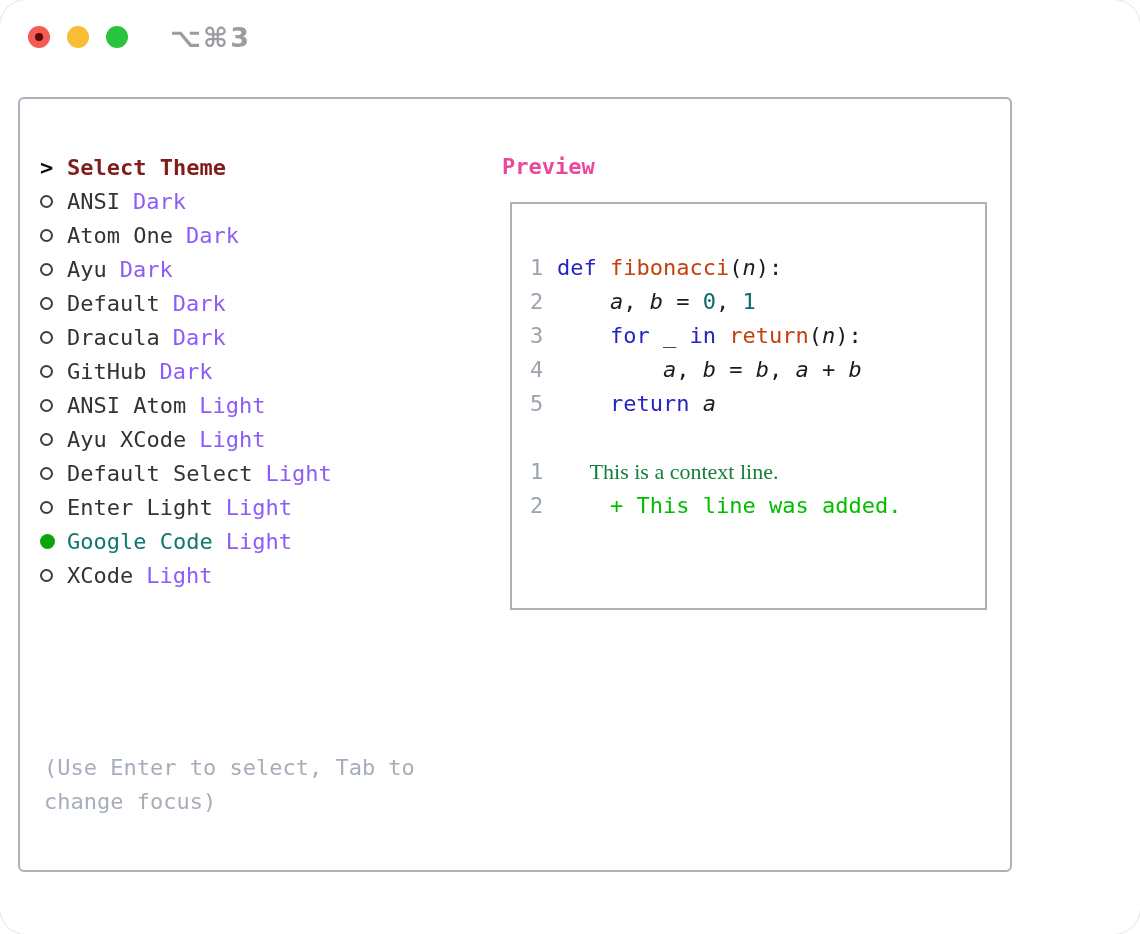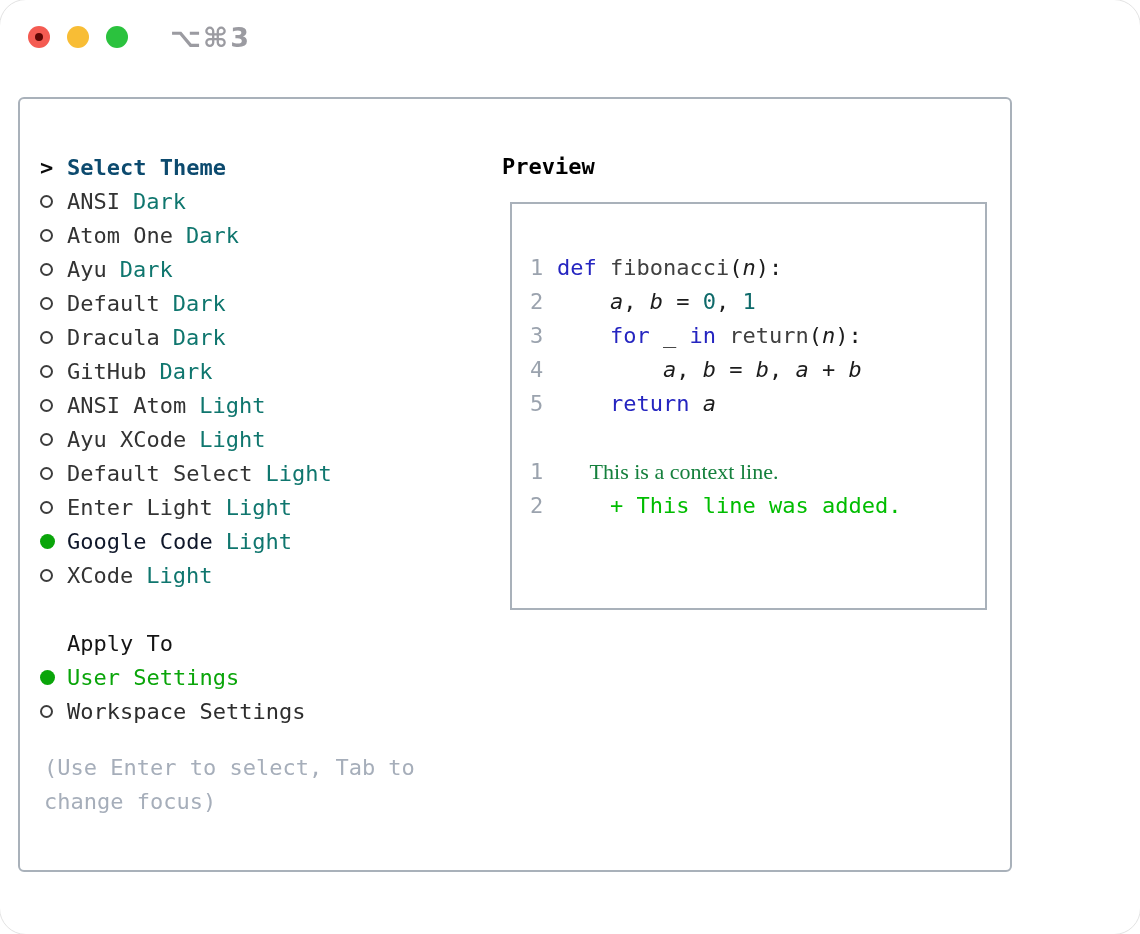--- a/index.html
+++ b/index.html
@@ -33,47 +33,47 @@
     border:2px solid #a9b1ba; border-radius:6px; background:#ffffff;
   }
 
   .row { display:flex; align-items:center; height:34px; white-space:pre; font-size:22px; }
   .marker { width:27px; flex:0 0 27px; display:flex; align-items:center; }
   .ring  { width:13px; height:13px; border:2px solid #3d3d3d; border-radius:50%; }
   .dot   { width:15px; height:15px; border-radius:50%; background:#0aa50a; }
   .cursor-glyph { font-weight:bold; color:#0b0b0b; font-size:22px; }
 
   .theme-list { position:absolute; left:20px; top:51px; }
-  .list-title { font-weight:bold; color:#0c4a6e; }
+  .list-title { font-weight:bold; color:#7f1d1d; }
   .item-name { color:#333333; }
-  .item-name.sel { color:#0f172a; }
-  .item-variant { color:#0f766e; margin-left:13px; }
+  .item-name.sel { color:#0f766e; }
+  .item-variant { color:#8b5cf6; margin-left:13px; }
 
   .apply { position:absolute; left:20px; top:527px; }
   .apply-title { color:#141414; padding-left:27px; }
   .opt-name { color:#2d2d2d; }
   .opt-name.sel { color:#0aa50a; }
 
   .help {
     position:absolute; left:24px; top:652px; width:420px;
     font-size:22px; line-height:34px; color:#a6aeba;
   }
 
   
   .preview-title { position:absolute; left:482px; top:51px; height:34px; line-height:34px;
-    font-size:22px; font-weight:bold; color:#000000; }
+    font-size:22px; font-weight:bold; color:#ec4899; }
   .preview-box {
     position:absolute; left:490px; top:103px; width:477px; height:408px;
     border:2px solid #a9b1ba; background:#ffffff; padding:47px 0 0 18px; overflow:hidden;
   }
   .code-line { white-space:pre; font-size:22px; line-height:34px; height:34px; }
   .ln { display:inline-block; width:27px; color:#9ba3ae; }
   .tok-pln { color:#1c1c1c; }
   .tok-kwd { color:#2525c0; }
-  .tok-typ { color:#404040; }
+  .tok-typ { color:#c2410c; }
   .tok-lit { color:#0e6a6a; }
   .tok-var { color:#1c1c1c; font-style:italic; }
   .tok-ctx { color:#15803d;font-family:Liberation Serif, serif; }
   .tok-del { color:#cb3222; }
   .tok-add { color:#00bd00; }
 </style>
 </head>
 <body>
 
 <div class="window">
@@ -103,27 +103,20 @@
           <div class="row"><span class="marker"><span class="ring"></span></span><span class="item-name">GitHub</span><span class="item-variant">Dark</span></div>
           <div class="row"><span class="marker"><span class="ring"></span></span><span class="item-name">ANSI Atom</span><span class="item-variant">Light</span></div>
           <div class="row"><span class="marker"><span class="ring"></span></span><span class="item-name">Ayu XCode</span><span class="item-variant">Light</span></div>
           <div class="row"><span class="marker"><span class="ring"></span></span><span class="item-name">Default Select</span><span class="item-variant">Light</span></div>
           <div class="row"><span class="marker"><span class="ring"></span></span><span class="item-name">Enter Light</span><span class="item-variant">Light</span></div>
           <div class="row"><span class="marker"><span class="dot"></span></span><span class="item-name sel">Google Code</span><span class="item-variant">Light</span></div>
           <div class="row"><span class="marker"><span class="ring"></span></span><span class="item-name">XCode</span><span class="item-variant">Light</span></div>
         </div>
     </div>
 
-    <div class="apply">
-      <div class="row apply-title">Apply To</div>
-      <div id="apply-options">
-          <div class="row"><span class="marker"><span class="dot"></span></span><span class="opt-name sel">User Settings</span></div>
-          <div class="row"><span class="marker"><span class="ring"></span></span><span class="opt-name">Workspace Settings</span></div>
-        </div>
-    </div>
 
     <div class="help">(Use Enter to select, Tab to change focus)</div>
 
     <div class="preview-title">Preview</div>
     <div class="preview-box">
       <div id="preview-lines">
           <div class="code-line"><span class="ln">1</span><span class="tok-kwd">def</span><span class="tok-pln"> </span><span class="tok-typ">fibonacci</span><span class="tok-pln">(</span><span class="tok-var">n</span><span class="tok-pln">):</span></div>
           <div class="code-line"><span class="ln">2</span><span class="tok-pln">    </span><span class="tok-var">a</span><span class="tok-pln">, </span><span class="tok-var">b</span><span class="tok-pln"> = </span><span class="tok-lit">0</span><span class="tok-pln">, </span><span class="tok-lit">1</span></div>
           <div class="code-line"><span class="ln">3</span><span class="tok-pln">    </span><span class="tok-kwd">for</span><span class="tok-pln"> _ </span><span class="tok-kwd">in</span><span class="tok-pln"> </span><span class="tok-typ">return</span><span class="tok-pln">(</span><span class="tok-var">n</span><span class="tok-pln">):</span></div>
           <div class="code-line"><span class="ln">4</span><span class="tok-pln">        </span><span class="tok-var">a</span><span class="tok-pln">, </span><span class="tok-var">b</span><span class="tok-pln"> = </span><span class="tok-var">b</span><span class="tok-pln">, </span><span class="tok-var">a</span><span class="tok-pln"> + </span><span class="tok-var">b</span></div>

